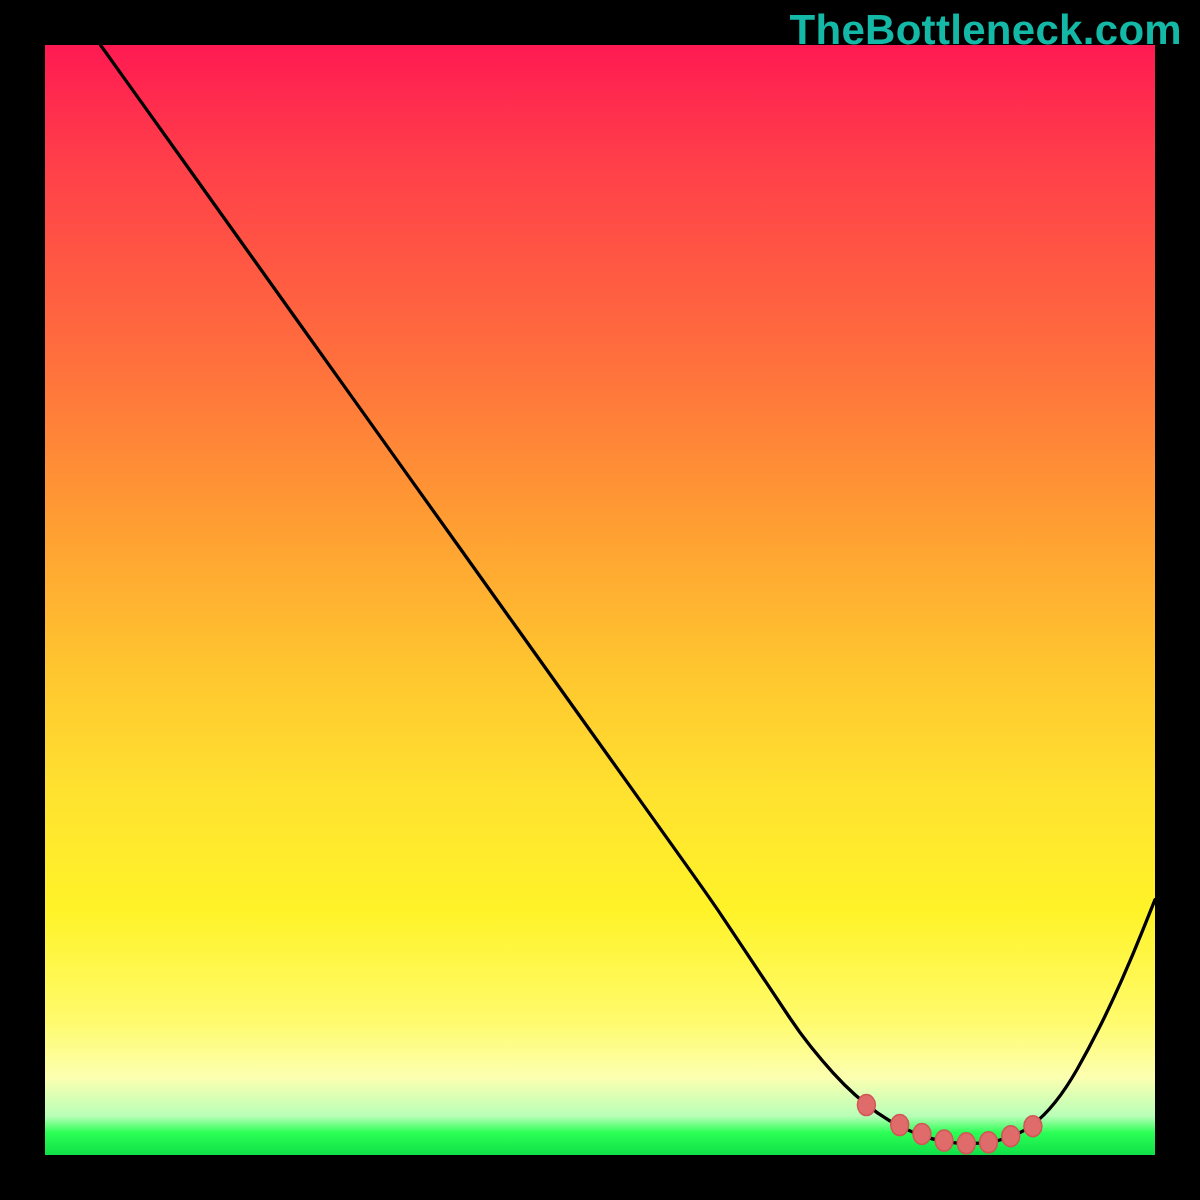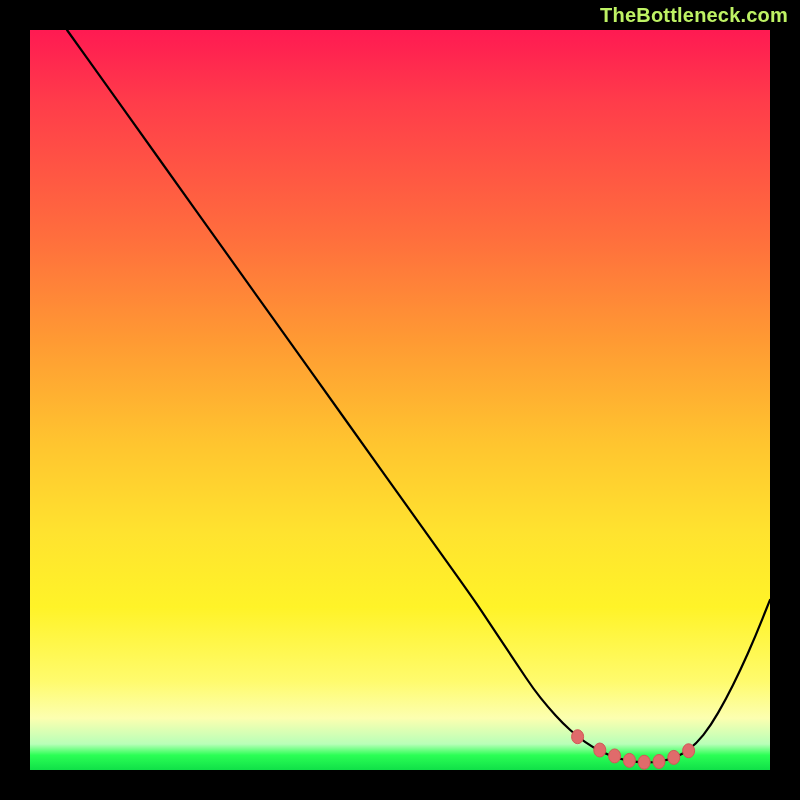--- a/index.html
+++ b/index.html
@@ -14,22 +14,22 @@
   .outer {
     width: 800px;
     height: 800px;
     background: #000;
     position: relative;
   }
   .watermark {
     position: absolute;
     top: 4px;
     right: 12px;
-    color: #bef264;
-    font-size: 20px;
+    color: #14b8a6;
+    font-size: 28px;
     font-weight: 600;
     letter-spacing: 0.2px;
   }
   .plot {
     position: absolute;
     left: 30px;
     top: 30px;
     width: 740px;
     height: 740px;
     

